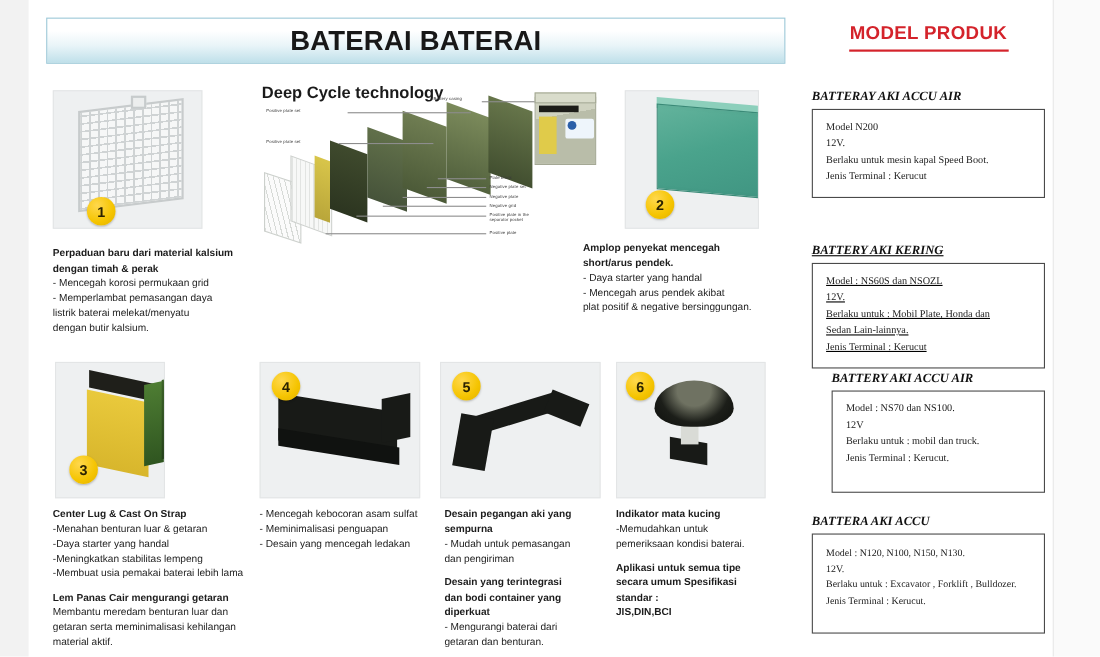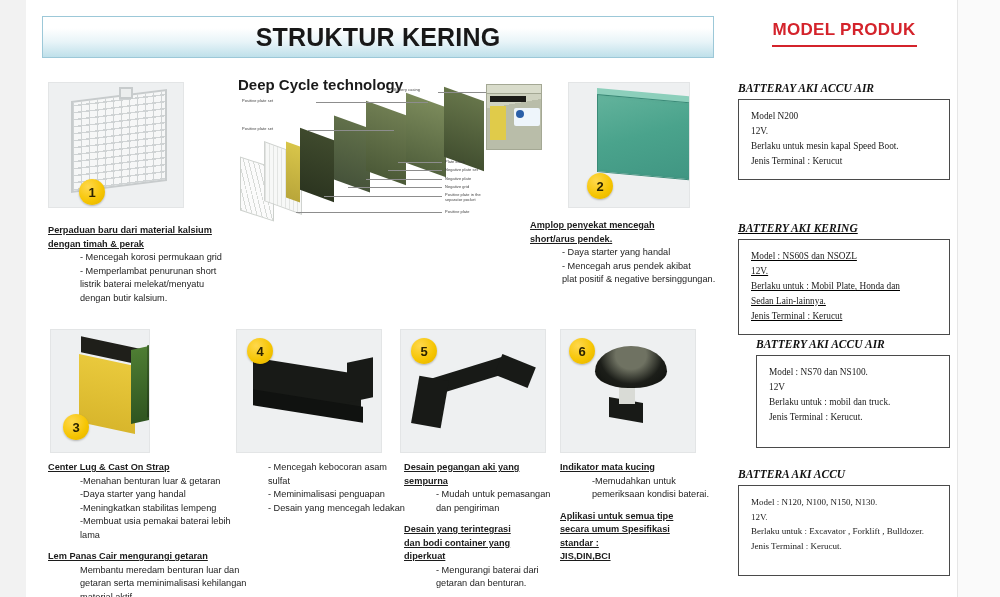--- a/index.html
+++ b/index.html
@@ -37,22 +37,22 @@
   .photo-box { position:absolute; background:#eef0f1; border:1px solid #e3e5e6; overflow:hidden; }
   .badge {
     position:absolute; width:26px; height:26px; border-radius:50%;
     background: radial-gradient(circle at 35% 30%, #ffd84d 0%, #f5c400 60%, #e0b000 100%);
     color:#2a2200; font-weight:bold; font-size:13px;
     display:flex; align-items:center; justify-content:center;
     box-shadow:0 1px 2px rgba(0,0,0,.25); z-index:5;
   }
 
   .txtblock { position:absolute; font-size:9.2px; line-height:1.47; color:#1c1c1c; }
-  .txtblock .hd { font-weight:bold; display:block;text-decoration:underline; }
-  .txtblock .li { display:block;margin-left:32px; }
+  .txtblock .hd { font-weight:bold; display:block; }
+  .txtblock .li { display:block; }
   .gap { display:block; height:8px; }
 
   
   .grid-plate { position:absolute; left:22px; top:12px; width:96px; height:92px;
     background:
       repeating-linear-gradient(90deg, #cfd3d4 0 1.5px, transparent 1.5px 8px),
       repeating-linear-gradient(0deg,  #cfd3d4 0 1.5px, transparent 1.5px 7px),
       #f6f7f7;
     border:2px solid #c7cbcc; transform: skewY(-7deg);
   }
@@ -143,21 +143,21 @@
 </head>
 <body>
 
 <div id="page">
 
   <div class="margin-strip margin-left"></div>
   <div class="margin-strip margin-right"></div>
   <div class="margin-right-line"></div>
 
   <div id="banner">
-    <span id="banner-title">STRUKTUR KERING</span>
+    <span id="banner-title">BATERAI BATERAI</span>
   </div>
 
   <div id="main">
 
     <div class="photo-box" style="left:48px;top:82px;width:136px;height:126px;">
       <div class="grid-plate"></div>
       <div class="grid-tab"></div>
       <div class="badge" style="left:30px;top:96px;">1</div>
     </div>
 
@@ -205,21 +205,21 @@
     <div class="photo-box" style="left:568px;top:82px;width:122px;height:126px;">
       <div class="sep-fold"></div>
       <div class="sep-sheet"></div>
       <div class="badge" style="left:18px;top:90px;">2</div>
     </div>
 
     <div class="txtblock" style="left:48px;top:224px;width:200px;">
       <span class="hd" style="white-space:pre-line;">Perpaduan baru dari material kalsium
 dengan timah &amp; perak</span>
       <span class="li">- Mencegah korosi permukaan grid</span>
-      <span class="li">- Memperlambat penurunan short</span>
+      <span class="li">- Memperlambat pemasangan daya</span>
       <span class="li">  listrik baterai melekat/menyatu</span>
       <span class="li">  dengan butir kalsium.</span>
     </div>
 
     <div class="txtblock" style="left:530px;top:219px;width:210px;">
       <span class="hd" style="white-space:pre-line;">Amplop penyekat mencegah
 short/arus pendek.</span>
       <span class="li">- Daya starter yang handal</span>
       <span class="li">- Mencegah arus pendek akibat</span>
       <span class="li">  plat positif &amp; negative bersinggungan.</span>

